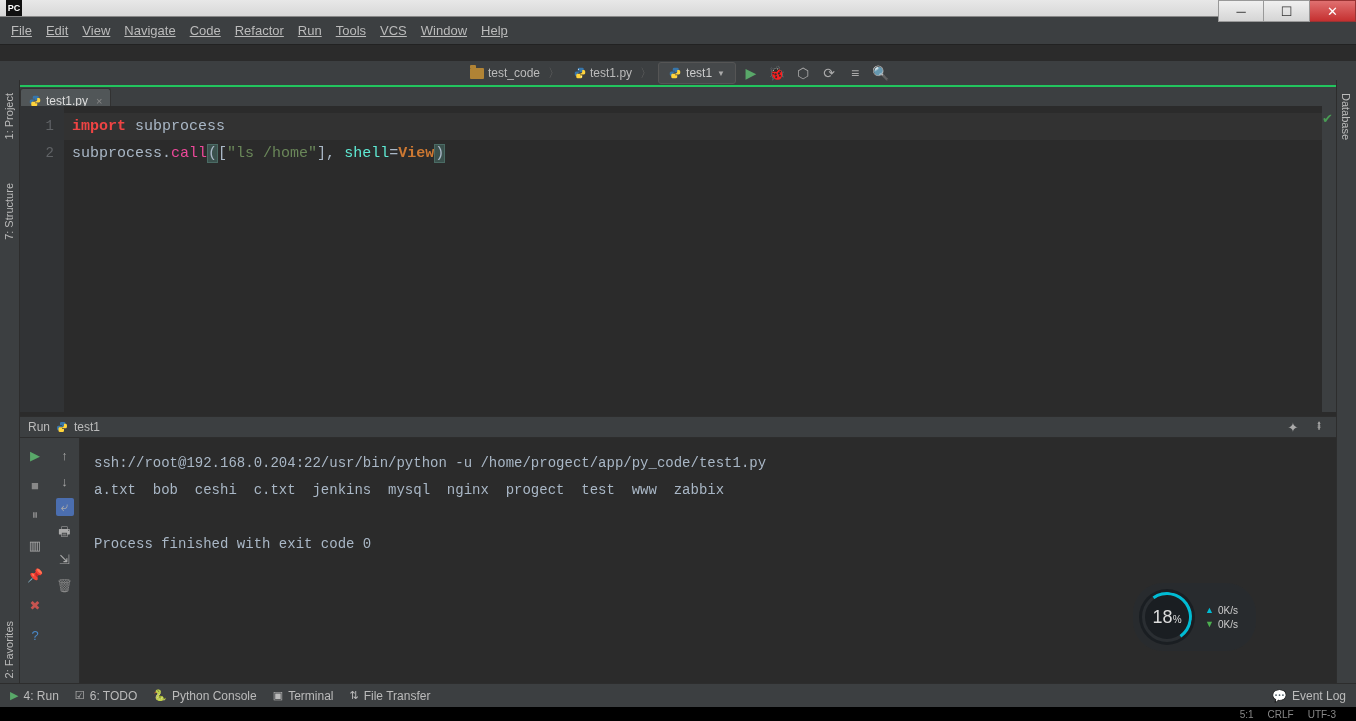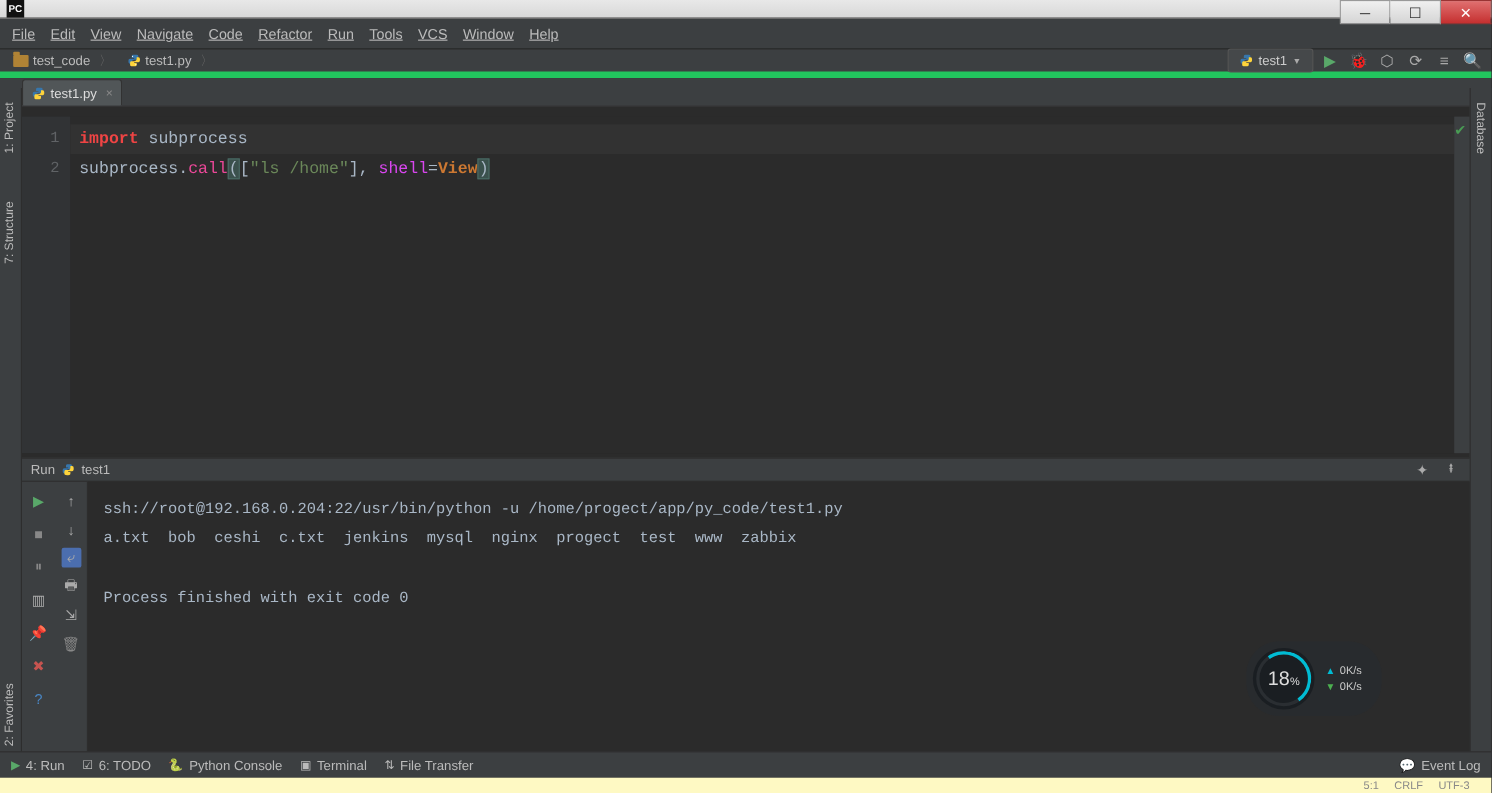--- a/index.html
+++ b/index.html
@@ -14,21 +14,21 @@
 .winbtn.min { background:linear-gradient(#f0f0f0,#d5d5d5); border:1px solid #999; }
 .winbtn.max { background:linear-gradient(#f0f0f0,#d5d5d5); border:1px solid #999; border-left:none;}
 .winbtn.close { background:linear-gradient(#e07070,#c53030); color:#fff; border:1px solid #933; border-left:none;}
 
 
 .menubar { height:28px; background:#3c3f41; display:flex; align-items:center; padding:0 4px; border-bottom:1px solid #222;}
 .menubar .mitem { padding:0 7px; color:#bbb; font-size:13px; text-decoration:underline; text-decoration-color:rgba(190,190,190,.0); }
 .menubar .mitem .uchar { text-decoration:underline; }
 
 
-.navbar { height:26px; background:#3c3f41; border-bottom:6px solid #22c55e; display:flex; align-items:center; justify-content:space-between; padding:0 6px; }
+.navbar { height:26px; background:#3c3f41; border-bottom:2px solid #22c55e; display:flex; align-items:center; justify-content:center; padding:0 6px;margin-top:16px; }
 .crumbs { display:flex; align-items:center; gap:2px; }
 .crumb { display:flex; align-items:center; gap:4px; padding:0 6px; color:#bbb; font-size:12px; }
 .crumb .sep { color:#666; font-size:12px; margin-left:4px; }
 .foldicon { width:14px; height:11px; background:#b08335; border-radius:1px; position:relative;}
 .foldicon:before{content:"";position:absolute;top:-3px;left:0;width:6px;height:3px;background:#b08335;border-radius:1px 1px 0 0;}
 .pyicon { width:12px; height:12px; display:inline-flex; align-items:center; justify-content:center;}
 .pyicon svg { width:12px; height:12px;}
 .toolright { display:flex; align-items:center; gap:4px; }
 .runconf { background:#45484a; border:1px solid #555; border-radius:3px; padding:2px 10px; display:flex; align-items:center; gap:5px; color:#ccc; height:22px;}
 .runconf .dd { font-size:8px; color:#aaa;}
@@ -100,21 +100,21 @@
 .arrdn{color:#4caf50; font-size:9px;}
 
 
 .bottombar { position:absolute; left:0; right:0; bottom:14px; height:24px; background:#3c3f41; border-top:1px solid #2d2d2d; display:flex; align-items:center; padding:0 10px; justify-content:space-between;}
 .bottombar .bleft { display:flex; gap:16px;}
 .bitem { display:flex; align-items:center; gap:5px; color:#bbb; font-size:12px; cursor:pointer;}
 .bitem .bicon{font-size:11px;}
 .eventlog { display:flex; align-items:center; gap:5px; color:#bbb;}
 
 
-.statusbar { position:absolute; left:0; right:0; bottom:0; height:14px; background:#fef9c3; font-size:10px; color:#888; display:flex; align-items:center; justify-content:flex-end; padding-right:20px; gap:14px;}
+.statusbar { position:absolute; left:0; right:0; bottom:0; height:14px; background:#000000; font-size:10px; color:#888; display:flex; align-items:center; justify-content:flex-end; padding-right:20px; gap:14px;}
 </style>
 </head>
 <body>
 
 <div class="titlebar">
   <span class="appicon">PC</span>
   <div class="winbtns">
     <div class="winbtn min">─</div>
     <div class="winbtn max">☐</div>
     <div class="winbtn close">✕</div>
@@ -205,21 +205,21 @@
 </div>
 
 <div class="editorwrap">
   <div class="gutter">
     <div>1</div>
     <div>2</div>
   </div>
   <div class="code">
     <div class="hl-line"></div>
     <pre><span class="kw">import</span> <span class="id">subprocess</span>
-<span class="id">subprocess</span><span class="id">.</span><span class="fn">call</span><span class="paren match">(</span><span class="paren">[</span><span class="str">"ls /home"</span><span class="paren">]</span><span>, </span><span class="kw" style="font-weight:normal;color:#d946ef">shell</span><span>=</span><span class="bool">View</span><span class="paren match">)</span></pre>
+<span class="id">subprocess</span><span class="id">.</span><span class="fn">call</span><span class="paren match">(</span><span class="paren">[</span><span class="str">"ls /home"</span><span class="paren">]</span><span>, </span><span class="kw" style="font-weight:normal;color:#5eead4">shell</span><span>=</span><span class="bool">View</span><span class="paren match">)</span></pre>
   </div>
   <div class="ed-scroll">
     <span class="ed-check">✔</span>
   </div>
 </div>
 
 <div class="runheader">
   <div class="rleft">
     <span>Run</span>
     <span class="pyicon">

